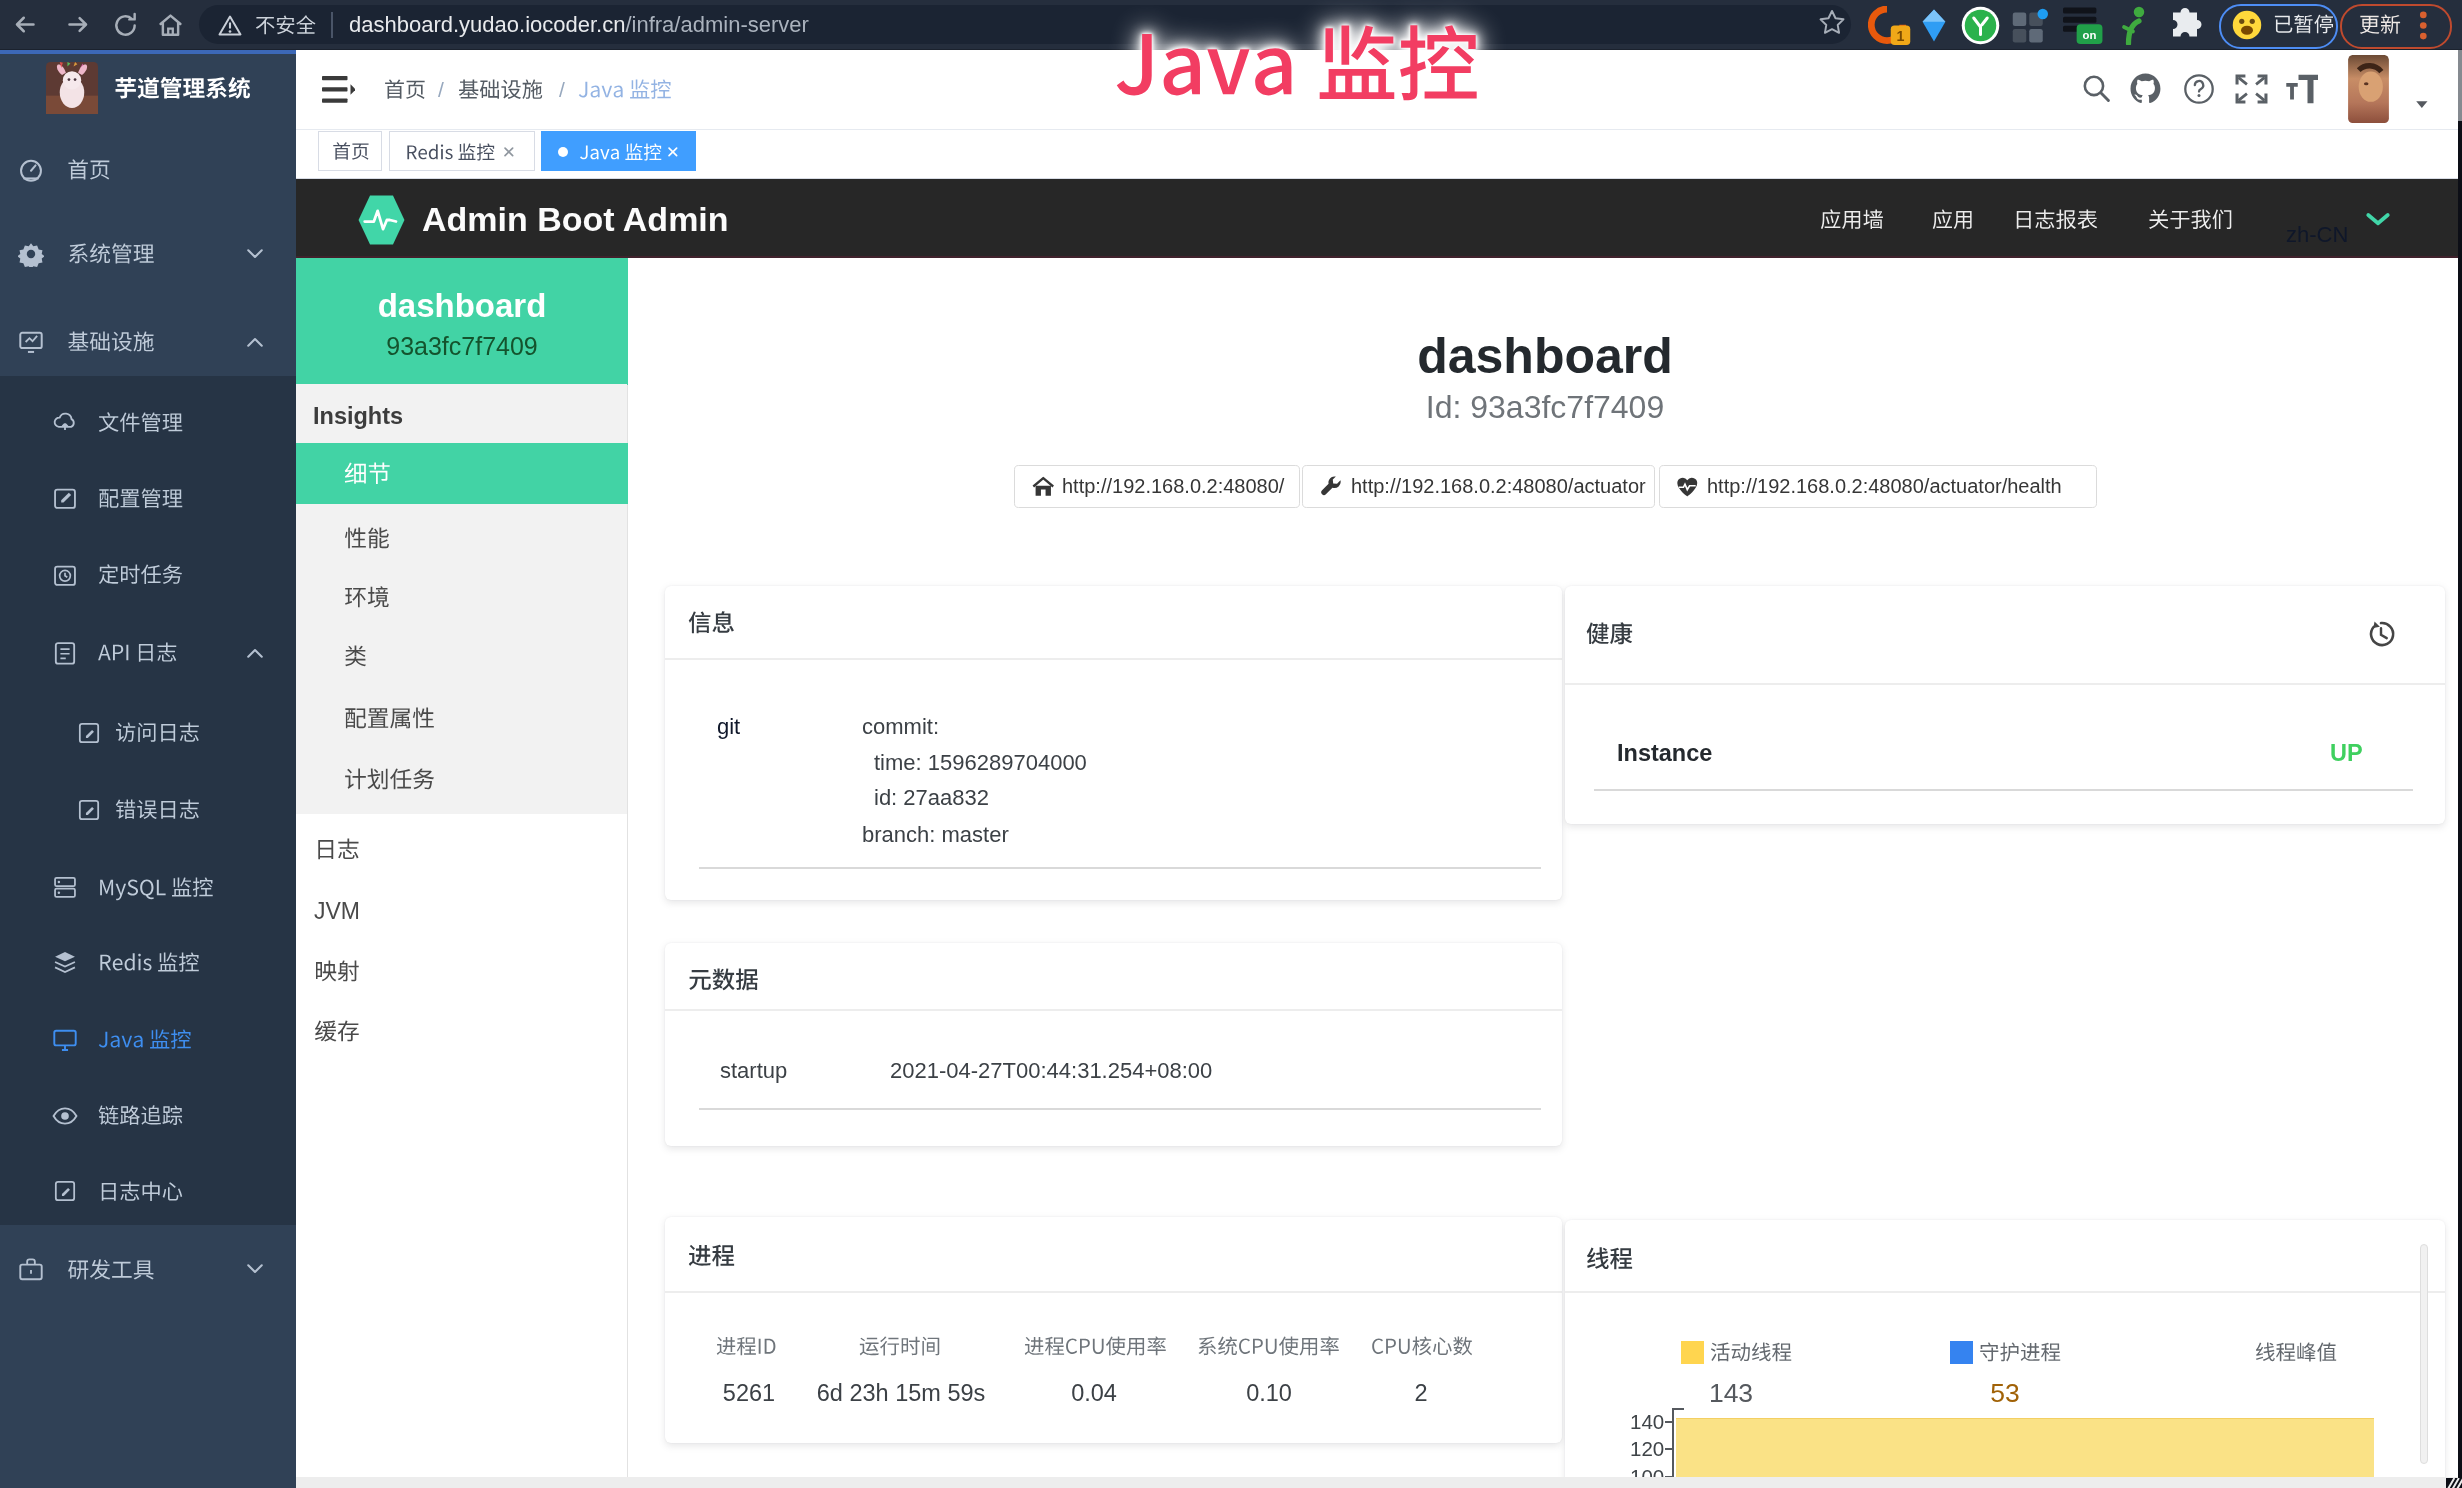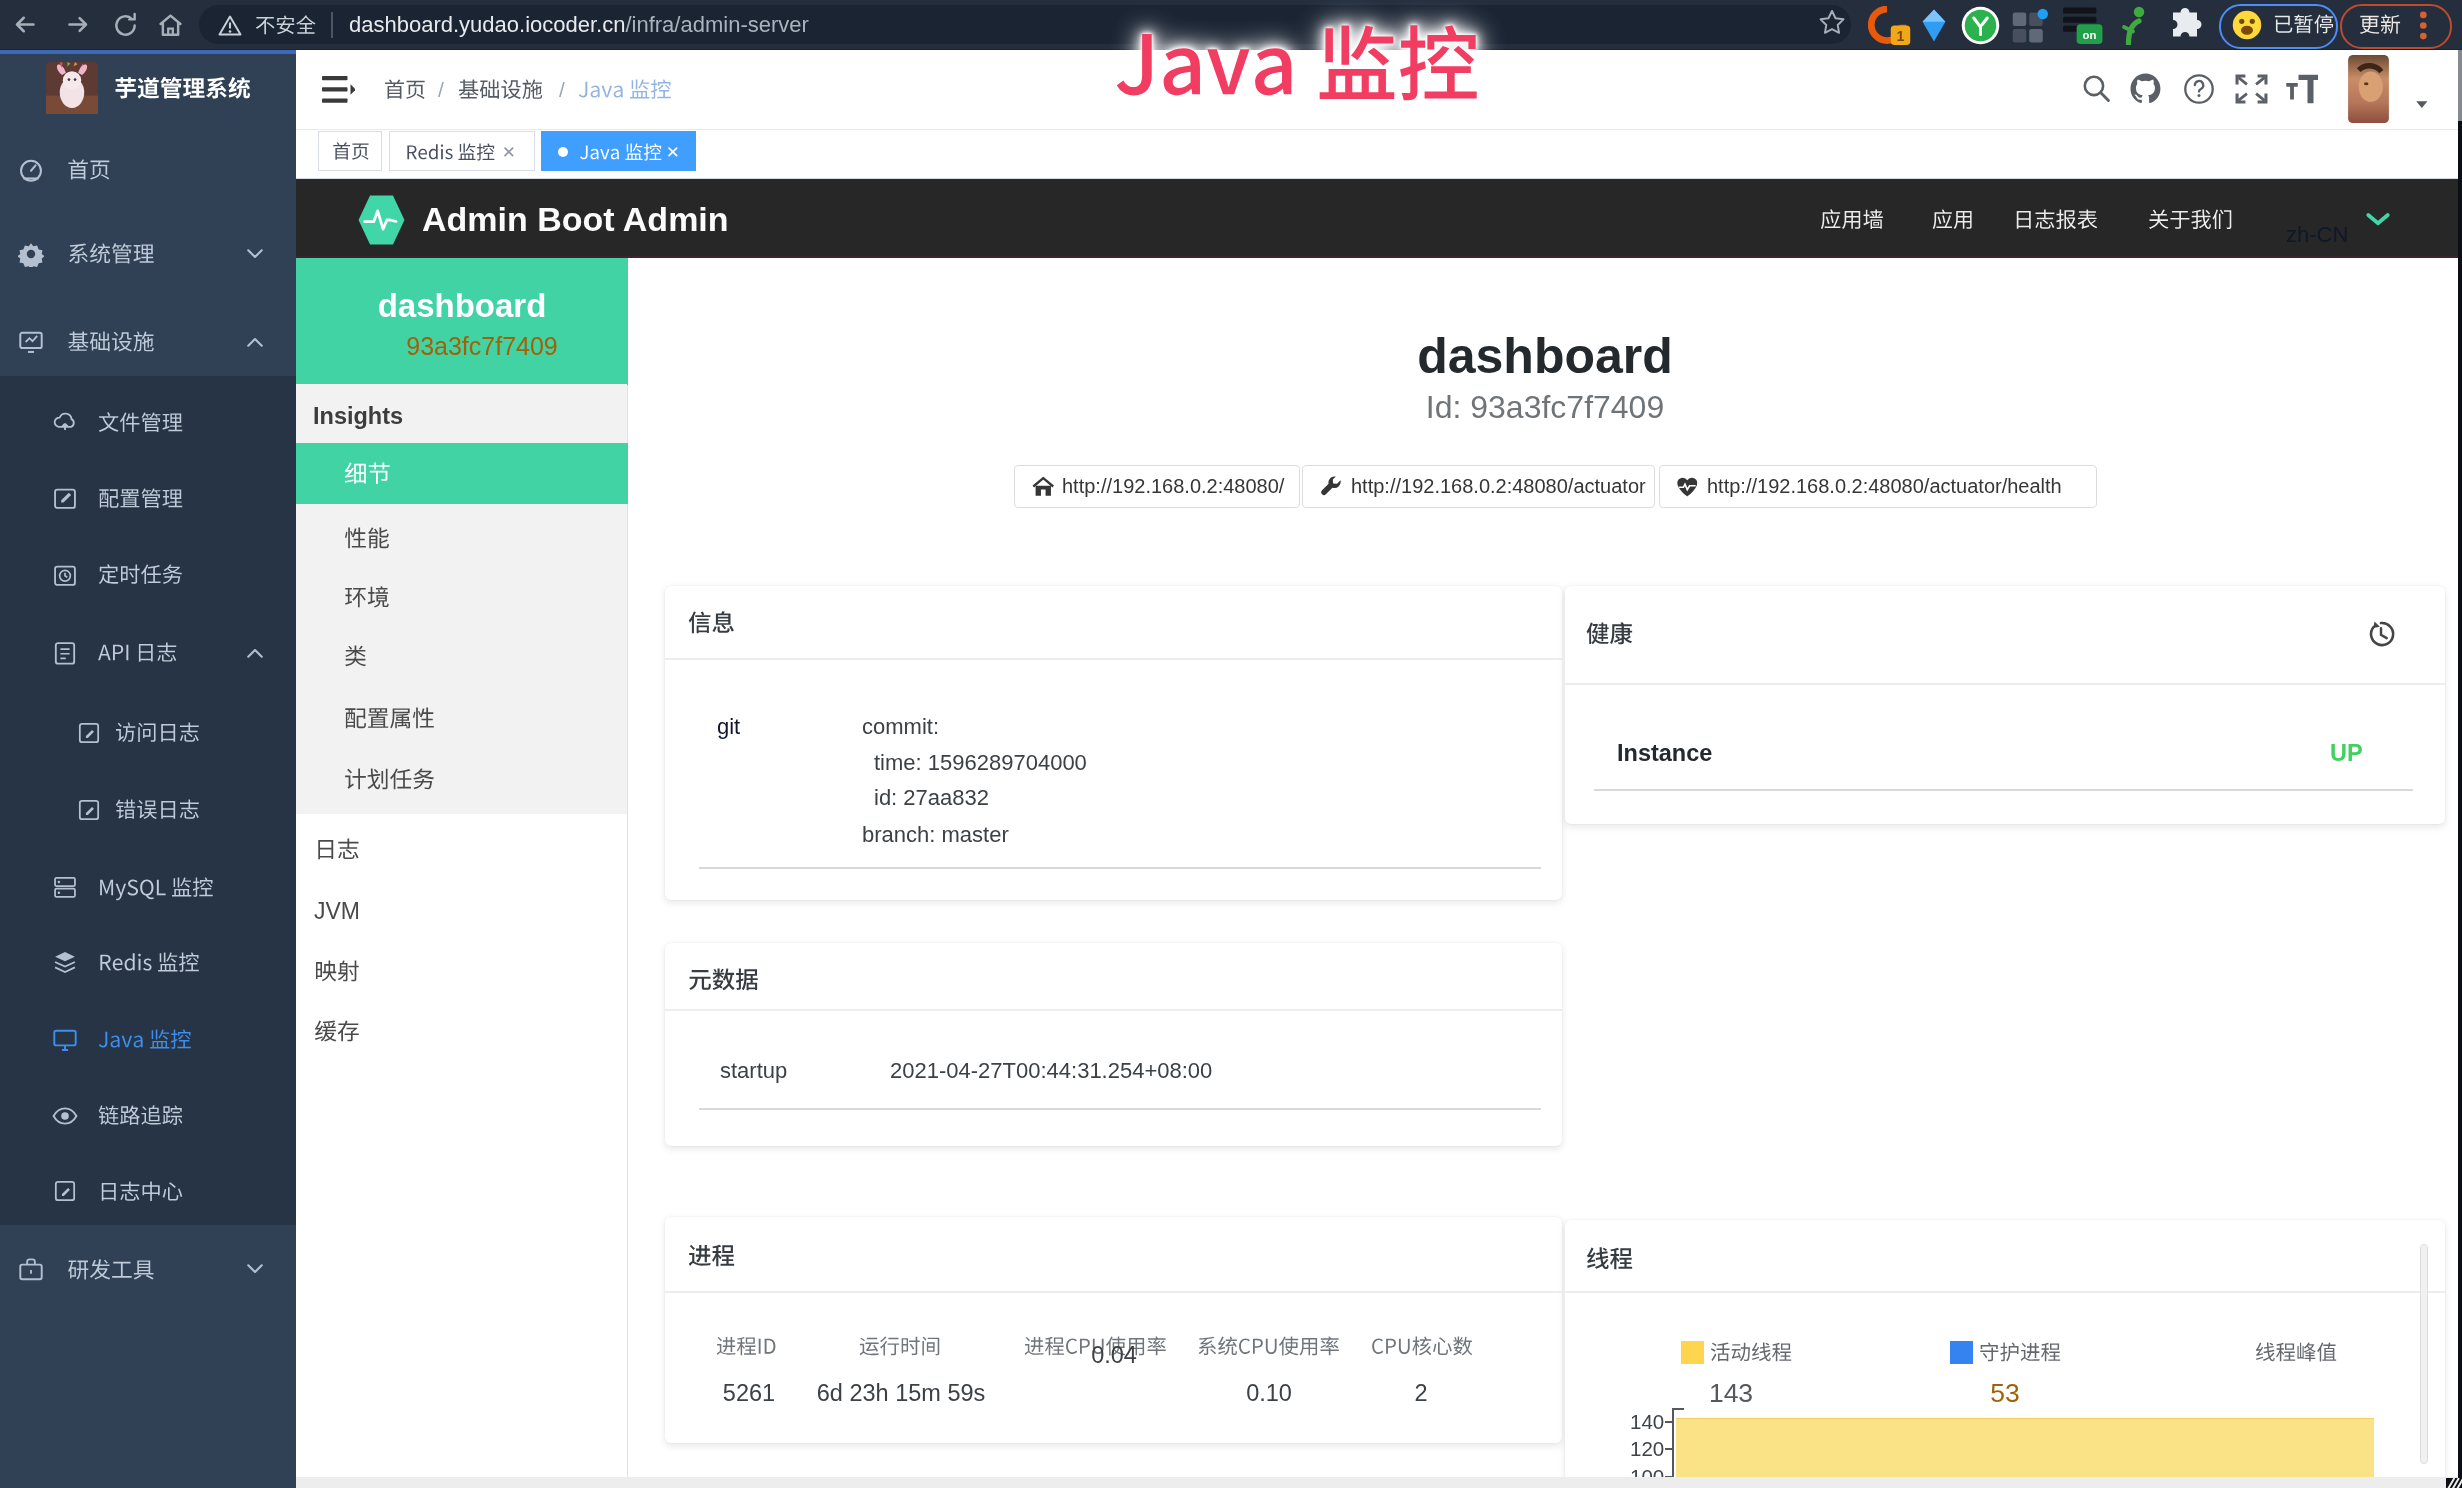--- a/index.html
+++ b/index.html
@@ -326,21 +326,21 @@
       <path d="M6.3 1.7C7.4 3.2 8.6 5.2 9.1 6.5H3.6V8.6H12.9V12.1C12.9 12.6 12.9 13.1 12.9 13.6H1.9V15.7H12.4C11.5 18.7 8.9 21.9 1.3 24.5C1.9 24.9 2.6 25.8 2.9 26.3C10.1 23.8 13.2 20.5 14.4 17.3C16.8 21.6 20.4 24.7 25.4 26.2C25.7 25.5 26.4 24.6 26.9 24.1C21.8 22.9 17.9 19.8 15.8 15.7H26.2V13.6H15.2L15.3 12.1V8.6H24.7V6.5H19.1C20.1 5.0 21.3 3.1 22.2 1.4L19.9 0.7C19.2 2.4 17.9 4.9 16.8 6.5H9.1L11.0 5.5C10.4 4.2 9.2 2.3 8.0 0.8Z M31.5 2.6V4.7H41.2V11.8H29.5V13.9H41.2V23.3C41.2 23.8 40.9 24.0 40.3 24.0C39.7 24.0 37.5 24.1 35.3 24.0C35.6 24.6 36.0 25.6 36.1 26.2C39.0 26.2 40.9 26.2 41.9 25.8C43.0 25.5 43.4 24.8 43.4 23.3V13.9H54.5V11.8H43.4V4.7H52.5V2.6Z M75.7 2.4C77.3 3.9 79.2 5.9 80.1 7.2L81.8 6.0C80.9 4.7 78.9 2.7 77.3 1.3ZM79.3 12.1C78.3 13.9 77.1 15.7 75.6 17.3C75.1 15.4 74.7 13.2 74.5 10.9H82.5V8.9H74.2C74.0 6.3 73.9 3.6 73.9 0.8H71.7C71.7 3.6 71.8 6.3 72.1 8.9H65.7V3.9C67.4 3.6 69.0 3.2 70.4 2.7L68.9 0.9C66.2 1.9 61.7 2.9 57.7 3.5C58.0 4.0 58.3 4.7 58.4 5.2C60.0 5.0 61.8 4.7 63.6 4.4V8.9H57.6V10.9H63.6V15.8L57.1 17.1L57.8 19.2L63.6 17.9V23.6C63.6 24.1 63.4 24.2 62.9 24.3C62.4 24.3 60.8 24.3 59.0 24.2C59.3 24.8 59.6 25.8 59.7 26.4C62.0 26.4 63.6 26.3 64.4 26.0C65.4 25.6 65.7 25.0 65.7 23.6V17.4L70.8 16.2L70.7 14.3L65.7 15.4V10.9H72.3C72.6 13.9 73.2 16.7 73.8 19.1C71.8 20.9 69.6 22.5 67.2 23.6C67.7 24.1 68.3 24.8 68.6 25.3C70.7 24.2 72.7 22.8 74.6 21.2C75.8 24.4 77.6 26.4 79.8 26.4C81.9 26.4 82.7 25.1 83.0 20.4C82.5 20.2 81.7 19.7 81.3 19.3C81.1 22.9 80.8 24.3 80.0 24.3C78.6 24.3 77.3 22.5 76.3 19.5C78.2 17.5 79.9 15.3 81.1 12.9Z M94.7 1.5C95.9 3.2 97.3 5.6 97.9 7.0L99.7 6.0C99.0 4.6 97.5 2.3 96.3 0.6ZM93.5 6.2V26.3H95.5V6.2ZM100.1 1.6V3.5H107.7V23.7C107.7 24.1 107.6 24.3 107.1 24.3C106.7 24.3 105.1 24.3 103.5 24.3C103.8 24.8 104.1 25.7 104.2 26.3C106.4 26.3 107.8 26.2 108.7 25.9C109.5 25.6 109.8 24.9 109.8 23.7V1.6ZM90.3 0.7C89.1 5.0 87.2 9.3 85.0 12.2C85.4 12.7 86.0 13.8 86.1 14.3C86.8 13.4 87.5 12.4 88.1 11.3V26.3H90.1V7.3C90.9 5.4 91.7 3.3 92.3 1.3Z" fill="#ededed"></path>
     </svg></div>
 <div class="a" style="font:22px 'Liberation Sans',sans-serif;color:#0f172a;line-height:22px;left:2286px;top:224px;white-space:nowrap;">zh-CN</div>
 <div class="a" style="left:2365px;top:212px;"><svg width="26" height="15" viewBox="0 0 34 20" fill="none">
       <path d="M4 4l13 11L30 4" stroke="#41d6a8" stroke-width="5" stroke-linecap="round" stroke-linejoin="round"></path>
     </svg></div>
 <div class="a" style="left:296px;top:256px;width:2162px;height:2.3px;background:#40222c;"></div>
 <div class="a" style="left:296px;top:258px;width:332px;height:1219px;background:#ffffff;border-right:1.5px solid #e2e2e2;box-sizing:border-box;"></div>
 <div class="a" style="left:296px;top:258px;width:332px;height:127px;background:#42d3a5;"></div>
 <div class="a" style="font:bold 33px 'Liberation Sans',sans-serif;color:#ffffff;line-height:33px;left:462px;top:289px;transform:translateX(-50%);white-space:nowrap;">dashboard</div>
-<div class="a" style="font:25px 'Liberation Sans',sans-serif;color:#a16207;line-height:25px;left:482px;top:334px;transform:translateX(-50%);white-space:nowrap;">93a3fc7f7409</div>
+<div class="a" style="font:25px 'Liberation Sans',sans-serif;color:#14532d;line-height:25px;left:462px;top:334px;transform:translateX(-50%);white-space:nowrap;">93a3fc7f7409</div>
 <div class="a" style="left:296px;top:384px;width:331px;height:430px;background:#f2f2f2;"></div>
 <div class="a" style="font:bold 23.5px 'Liberation Sans',sans-serif;color:#3c3c3c;line-height:23.5px;left:313px;top:405px;white-space:nowrap;">Insights</div>
 <div class="a" style="left:296px;top:443px;width:332px;height:61px;background:#42d3a5;"></div>
 <div class="a" style="left:344px;top:462px;"><svg width="47" height="26.5" viewBox="0 0 62 35">
       <path d="M1.1 25.1 1.6 27.4C4.6 26.7 8.7 26.0 12.7 25.1L12.6 23.0C8.4 23.8 4.0 24.6 1.1 25.1ZM1.8 13.6C2.3 13.3 3.1 13.2 7.5 12.6C5.9 14.6 4.5 16.3 3.8 16.9C2.7 18.0 1.9 18.7 1.2 18.8C1.5 19.4 1.9 20.5 2.0 21.0C2.7 20.6 3.8 20.4 12.6 18.9C12.6 18.5 12.5 17.6 12.5 17.0L5.5 18.0C8.2 15.4 10.8 12.1 13.1 8.8L11.1 7.6C10.5 8.6 9.8 9.6 9.1 10.5L4.4 11.0C6.4 8.3 8.4 4.9 10.0 1.5L7.8 0.5C6.2 4.3 3.8 8.3 2.9 9.3C2.2 10.4 1.6 11.1 1.0 11.3C1.3 11.9 1.7 13.1 1.8 13.6ZM20.1 24.5H15.6V15.8H20.1ZM22.2 24.5V15.8H26.6V24.5ZM13.4 2.3V28.7H15.6V26.7H26.6V28.5H28.8V2.3ZM20.1 13.6H15.6V4.6H20.1ZM22.2 13.6V4.6H26.6V13.6Z M34.0 11.6V13.9H42.2V29.1H44.6V13.9H54.9V21.9C54.9 22.4 54.7 22.5 54.2 22.5C53.5 22.6 51.4 22.6 49.2 22.5C49.5 23.2 49.8 24.2 49.9 24.9C52.8 24.9 54.7 24.9 55.9 24.6C57.0 24.2 57.3 23.4 57.3 22.0V11.6ZM50.7 0.7V4.2H42.3V0.7H40.0V4.2H32.7V6.4H40.0V10.0H42.3V6.4H50.7V10.0H53.1V6.4H60.3V4.2H53.1V0.7Z" fill="#ffffff"></path>
     </svg></div>
 <div class="a" style="left:344px;top:527px;"><svg width="46" height="25" viewBox="0 0 60 33">
       <path d="M5.2 0.6V28.2H7.4V0.6ZM2.4 6.3C2.2 8.7 1.6 12.0 0.8 14.0L2.6 14.6C3.4 12.5 3.9 9.0 4.1 6.5ZM7.6 6.1C8.5 7.8 9.4 10.0 9.7 11.3L11.4 10.4C11.0 9.2 10.1 7.1 9.2 5.4ZM10.0 25.0V27.1H28.5V25.0H20.9V17.5H27.1V15.4H20.9V9.1H27.8V7.0H20.9V0.7H18.6V7.0H14.9C15.3 5.5 15.7 3.9 16.0 2.3L13.8 2.0C13.1 6.1 11.9 10.1 10.1 12.8C10.7 13.0 11.7 13.5 12.2 13.8C12.9 12.5 13.6 10.9 14.2 9.1H18.6V15.4H12.3V17.5H18.6V25.0Z M41.5 13.2V15.8H35.1V13.2ZM33.0 11.3V28.2H35.1V22.1H41.5V25.6C41.5 25.9 41.4 26.1 41.0 26.1C40.6 26.1 39.3 26.1 37.9 26.0C38.2 26.6 38.5 27.5 38.6 28.1C40.5 28.1 41.8 28.1 42.7 27.8C43.5 27.4 43.7 26.8 43.7 25.6V11.3ZM35.1 17.6H41.5V20.3H35.1ZM55.7 2.9C54.0 3.8 51.3 4.8 48.8 5.7V0.7H46.5V10.6C46.5 13.1 47.3 13.8 50.2 13.8C50.8 13.8 54.7 13.8 55.3 13.8C57.7 13.8 58.4 12.8 58.6 9.1C58.0 9.0 57.1 8.6 56.6 8.2C56.5 11.2 56.3 11.7 55.1 11.7C54.3 11.7 51.0 11.7 50.3 11.7C49.0 11.7 48.8 11.6 48.8 10.6V7.5C51.7 6.7 54.9 5.6 57.2 4.5ZM56.1 16.2C54.4 17.3 51.5 18.5 48.8 19.4V14.6H46.5V24.8C46.5 27.3 47.3 27.9 50.2 27.9C50.8 27.9 54.8 27.9 55.5 27.9C58.0 27.9 58.6 26.9 58.9 22.8C58.3 22.7 57.4 22.3 56.9 22.0C56.8 25.4 56.5 25.9 55.3 25.9C54.4 25.9 51.1 25.9 50.4 25.9C49.0 25.9 48.8 25.7 48.8 24.8V21.3C51.8 20.4 55.2 19.3 57.6 17.9ZM32.5 9.2C33.1 8.9 34.2 8.8 42.4 8.2C42.7 8.8 42.9 9.3 43.1 9.8L45.1 8.9C44.4 7.1 42.8 4.4 41.2 2.4L39.4 3.1C40.1 4.1 40.9 5.3 41.5 6.5L34.9 6.9C36.2 5.3 37.6 3.3 38.6 1.3L36.3 0.5C35.3 2.9 33.7 5.2 33.1 5.9C32.6 6.5 32.2 7.0 31.7 7.1C32.0 7.7 32.4 8.7 32.5 9.2Z" fill="#4a4a4a"></path>
     </svg></div>
 <div class="a" style="left:344px;top:586px;"><svg width="46" height="25" viewBox="0 0 60 33">
@@ -431,21 +431,21 @@
       <path d="M2.2 2.2C3.7 3.5 5.5 5.5 6.3 6.8L7.9 5.5C7.0 4.3 5.1 2.4 3.6 1.1ZM19.4 1.1V5.4H15.0V1.1H13.0V5.4H9.2V7.4H13.0V10.5L12.9 12.2H9.0V14.2H12.7C12.3 16.2 11.4 18.2 9.4 19.7C9.8 20.0 10.6 20.8 10.9 21.2C13.3 19.4 14.3 16.7 14.7 14.2H19.4V21.0H21.5V14.2H25.5V12.2H21.5V7.4H24.9V5.4H21.5V1.1ZM15.0 7.4H19.4V12.2H14.9L15.0 10.6ZM7.1 10.3H1.4V12.2H5.1V19.9C3.9 20.4 2.5 21.6 1.0 23.1L2.4 25.0C3.8 23.1 5.1 21.6 6.0 21.6C6.6 21.6 7.5 22.4 8.6 23.1C10.5 24.3 12.7 24.6 16.1 24.6C18.7 24.6 23.5 24.5 25.4 24.4C25.5 23.8 25.8 22.8 26.0 22.3C23.4 22.6 19.3 22.8 16.1 22.8C13.1 22.8 10.8 22.6 9.0 21.5C8.2 20.9 7.6 20.4 7.1 20.1Z M41.4 3.4H49.5V8.4H41.4ZM39.5 1.7V10.1H51.5V1.7ZM39.1 17.6V19.3H44.4V22.8H37.3V24.6H53.0V22.8H46.4V19.3H51.8V17.6H46.4V14.3H52.4V12.5H38.5V14.3H44.4V17.6ZM36.7 0.9C34.7 1.8 31.2 2.6 28.2 3.1C28.4 3.5 28.7 4.2 28.8 4.7C30.0 4.5 31.4 4.2 32.7 4.0V8.1H28.3V10.0H32.5C31.4 13.1 29.5 16.6 27.8 18.6C28.1 19.0 28.6 19.9 28.8 20.4C30.2 18.7 31.6 16.1 32.7 13.3V25.3H34.7V13.7C35.6 14.8 36.7 16.3 37.2 17.0L38.4 15.4C37.9 14.8 35.5 12.4 34.7 11.7V10.0H38.1V8.1H34.7V3.5C36.0 3.2 37.2 2.9 38.2 2.5Z M64.2 23.6C66.7 23.6 68.7 22.5 70.3 20.7L68.9 19.1C67.6 20.5 66.2 21.4 64.3 21.4C60.5 21.4 58.1 18.2 58.1 13.2C58.1 8.3 60.6 5.2 64.4 5.2C66.1 5.2 67.4 6.0 68.4 7.1L69.8 5.5C68.6 4.2 66.7 3.1 64.3 3.1C59.3 3.1 55.6 6.9 55.6 13.3C55.6 19.7 59.2 23.6 64.2 23.6Z M74.0 23.2H76.4V15.3H79.7C84.1 15.3 87.0 13.4 87.0 9.2C87.0 4.9 84.0 3.4 79.6 3.4H74.0ZM76.4 13.3V5.4H79.3C82.8 5.4 84.5 6.3 84.5 9.2C84.5 12.0 82.9 13.3 79.4 13.3Z M98.1 23.6C102.1 23.6 105.2 21.4 105.2 15.0V3.4H102.8V15.1C102.8 19.9 100.7 21.4 98.1 21.4C95.5 21.4 93.4 19.9 93.4 15.1V3.4H91.0V15.0C91.0 21.4 94.0 23.6 98.1 23.6Z M124.0 0.6V3.5H116.5V5.4H124.0V8.0H117.2V15.5H123.8C123.6 17.0 123.2 18.4 122.4 19.7C120.9 18.7 119.8 17.4 118.9 16.0L117.2 16.6C118.2 18.3 119.6 19.8 121.1 21.0C119.9 22.1 118.1 23.1 115.5 23.8C115.9 24.2 116.5 25.0 116.7 25.4C119.5 24.6 121.4 23.5 122.8 22.1C125.5 23.8 129.0 24.9 132.8 25.4C133.1 24.8 133.6 24.0 134.0 23.6C130.1 23.1 126.7 22.2 124.0 20.7C125.1 19.1 125.6 17.4 125.8 15.5H132.9V8.0H125.9V5.4H133.8V3.5H125.9V0.6ZM119.1 9.7H124.0V12.6L123.9 13.8H119.1ZM125.9 9.7H130.9V13.8H125.9L125.9 12.6ZM115.3 0.5C113.7 4.6 111.1 8.6 108.4 11.2C108.7 11.6 109.3 12.7 109.5 13.2C110.5 12.1 111.5 10.9 112.5 9.6V25.5H114.4V6.7C115.5 4.9 116.4 3.0 117.2 1.1Z M138.9 2.4V12.2C138.9 16.0 138.6 20.8 135.6 24.2C136.1 24.4 136.9 25.1 137.2 25.5C139.3 23.2 140.2 20.1 140.6 17.1H147.4V25.1H149.4V17.1H156.7V22.6C156.7 23.1 156.5 23.3 156.0 23.3C155.5 23.3 153.7 23.3 151.8 23.3C152.0 23.8 152.4 24.7 152.5 25.2C155.0 25.2 156.6 25.2 157.5 24.9C158.4 24.6 158.7 23.9 158.7 22.6V2.4ZM140.9 4.4H147.4V8.7H140.9ZM156.7 4.4V8.7H149.4V4.4ZM140.9 10.6H147.4V15.2H140.8C140.9 14.1 140.9 13.1 140.9 12.2ZM156.7 10.6V15.2H149.4V10.6Z M184.2 5.8C183.2 6.9 181.5 8.4 180.3 9.3L181.8 10.3C183.1 9.4 184.6 8.1 185.9 6.9ZM163.3 14.1 164.3 15.7C166.1 14.9 168.3 13.7 170.4 12.6L170.0 11.0C167.5 12.2 165.0 13.4 163.3 14.1ZM164.1 7.0C165.5 7.9 167.3 9.3 168.2 10.2L169.6 9.0C168.7 8.1 166.9 6.8 165.5 5.9ZM180.1 12.2C181.9 13.3 184.2 14.9 185.4 16.0L186.9 14.8C185.7 13.7 183.3 12.1 181.5 11.1ZM163.2 17.7V19.6H174.2V25.4H176.4V19.6H187.4V17.7H176.4V15.5H174.2V17.7ZM173.5 0.8C173.9 1.5 174.4 2.2 174.8 2.9H163.7V4.8H173.6C172.8 6.1 171.9 7.2 171.5 7.6C171.1 8.1 170.7 8.3 170.3 8.4C170.5 8.9 170.8 9.8 170.9 10.2C171.3 10.0 171.9 9.9 175.0 9.6C173.7 10.9 172.6 12.0 172.0 12.4C171.1 13.2 170.4 13.7 169.8 13.8C170.0 14.3 170.3 15.2 170.4 15.5C170.9 15.3 171.9 15.2 179.0 14.5C179.3 15.0 179.5 15.5 179.7 15.9L181.3 15.2C180.8 13.9 179.4 12.0 178.2 10.6L176.7 11.2C177.1 11.8 177.6 12.4 178.0 13.0L173.2 13.4C175.6 11.5 178.0 9.1 180.1 6.6L178.5 5.6C177.9 6.4 177.3 7.2 176.6 7.9L173.2 8.1C174.0 7.1 174.9 6.0 175.7 4.8H187.2V2.9H177.1C176.8 2.2 176.1 1.1 175.5 0.3Z" fill="#6f757b"></path>
     </svg></div>
 <div class="a" style="left:1197px;top:1336px;"><svg width="143" height="23" viewBox="0 0 189 30">
       <path d="M7.7 17.2C6.3 19.1 4.0 21.1 1.9 22.4C2.4 22.7 3.3 23.4 3.7 23.7C5.7 22.3 8.1 20.1 9.7 17.9ZM17.2 18.1C19.4 19.8 22.2 22.3 23.5 23.8L25.3 22.6C23.8 21.0 21.0 18.7 18.8 17.0ZM17.9 11.2C18.6 11.9 19.4 12.6 20.1 13.4L8.2 14.2C12.3 12.2 16.4 9.7 20.4 6.7L18.8 5.4C17.5 6.5 16.0 7.5 14.6 8.5L8.0 8.9C9.9 7.5 11.9 5.8 13.7 3.9C17.2 3.5 20.5 3.0 23.1 2.4L21.7 0.7C17.3 1.8 9.4 2.5 2.9 2.9C3.1 3.3 3.3 4.1 3.4 4.6C5.8 4.5 8.3 4.4 10.8 4.1C9.1 6.0 7.1 7.6 6.4 8.1C5.6 8.6 4.9 9.1 4.4 9.1C4.6 9.6 4.9 10.5 4.9 10.9C5.5 10.7 6.3 10.6 11.8 10.3C9.5 11.7 7.6 12.8 6.6 13.2C4.9 14.1 3.7 14.6 2.9 14.7C3.1 15.2 3.4 16.2 3.5 16.6C4.2 16.3 5.3 16.2 12.7 15.6V22.7C12.7 23.0 12.6 23.1 12.2 23.1C11.7 23.1 10.3 23.1 8.6 23.0C9.0 23.6 9.3 24.5 9.4 25.1C11.4 25.1 12.7 25.0 13.6 24.7C14.6 24.4 14.8 23.8 14.8 22.7V15.4L21.5 14.9C22.3 15.8 22.9 16.7 23.4 17.4L25.0 16.4C23.9 14.7 21.6 12.3 19.5 10.4Z M45.8 13.7V22.2C45.8 24.2 46.3 24.8 48.2 24.8C48.6 24.8 50.2 24.8 50.6 24.8C52.2 24.8 52.7 23.8 52.9 20.1C52.4 20.0 51.5 19.7 51.1 19.3C51.1 22.6 50.9 23.0 50.4 23.0C50.0 23.0 48.8 23.0 48.5 23.0C47.9 23.0 47.8 23.0 47.8 22.2V13.7ZM40.8 13.8C40.6 19.1 40.0 22.0 35.6 23.6C36.0 24.0 36.6 24.8 36.8 25.3C41.7 23.3 42.6 19.8 42.8 13.8ZM28.1 21.8 28.6 23.8C31.0 23.0 34.2 22.0 37.2 21.0L36.9 19.2C33.6 20.2 30.3 21.2 28.1 21.8ZM43.1 1.0C43.6 2.1 44.3 3.5 44.5 4.4H38.0V6.3H42.8C41.6 7.9 39.8 10.4 39.1 11.0C38.6 11.5 38.0 11.7 37.4 11.8C37.7 12.3 38.0 13.3 38.1 13.8C38.9 13.5 40.0 13.3 49.8 12.4C50.2 13.2 50.7 13.9 50.9 14.4L52.6 13.5C51.8 11.9 50.1 9.3 48.6 7.5L47.0 8.3C47.6 9.1 48.2 9.9 48.8 10.8L41.4 11.5C42.6 10.0 44.1 7.9 45.3 6.3H52.6V4.4H44.8L46.5 3.9C46.2 3.0 45.5 1.5 44.9 0.5ZM28.6 11.8C29.0 11.6 29.6 11.5 32.9 11.0C31.7 12.7 30.7 14.0 30.2 14.5C29.3 15.5 28.7 16.2 28.1 16.3C28.4 16.9 28.7 17.9 28.8 18.3C29.3 17.9 30.3 17.6 37.0 16.2C36.9 15.7 36.9 15.0 36.9 14.4L31.8 15.4C33.9 13.0 35.9 10.1 37.6 7.2L35.8 6.1C35.3 7.1 34.7 8.2 34.1 9.1L30.8 9.5C32.5 7.1 34.1 4.2 35.4 1.4L33.3 0.4C32.1 3.7 30.1 7.2 29.5 8.1C28.9 9.0 28.4 9.6 27.9 9.7C28.2 10.3 28.5 11.3 28.6 11.8Z M64.2 23.6C66.7 23.6 68.7 22.5 70.3 20.7L68.9 19.1C67.6 20.5 66.2 21.4 64.3 21.4C60.5 21.4 58.1 18.2 58.1 13.2C58.1 8.3 60.6 5.2 64.4 5.2C66.1 5.2 67.4 6.0 68.4 7.1L69.8 5.5C68.6 4.2 66.7 3.1 64.3 3.1C59.3 3.1 55.6 6.9 55.6 13.3C55.6 19.7 59.2 23.6 64.2 23.6Z M74.0 23.2H76.4V15.3H79.7C84.1 15.3 87.0 13.4 87.0 9.2C87.0 4.9 84.0 3.4 79.6 3.4H74.0ZM76.4 13.3V5.4H79.3C82.8 5.4 84.5 6.3 84.5 9.2C84.5 12.0 82.9 13.3 79.4 13.3Z M98.1 23.6C102.1 23.6 105.2 21.4 105.2 15.0V3.4H102.8V15.1C102.8 19.9 100.7 21.4 98.1 21.4C95.5 21.4 93.4 19.9 93.4 15.1V3.4H91.0V15.0C91.0 21.4 94.0 23.6 98.1 23.6Z M124.0 0.6V3.5H116.5V5.4H124.0V8.0H117.2V15.5H123.8C123.6 17.0 123.2 18.4 122.4 19.7C120.9 18.7 119.8 17.4 118.9 16.0L117.2 16.6C118.2 18.3 119.6 19.8 121.1 21.0C119.9 22.1 118.1 23.1 115.5 23.8C115.9 24.2 116.5 25.0 116.7 25.4C119.5 24.6 121.4 23.5 122.8 22.1C125.5 23.8 129.0 24.9 132.8 25.4C133.1 24.8 133.6 24.0 134.0 23.6C130.1 23.1 126.7 22.2 124.0 20.7C125.1 19.1 125.6 17.4 125.8 15.5H132.9V8.0H125.9V5.4H133.8V3.5H125.9V0.6ZM119.1 9.7H124.0V12.6L123.9 13.8H119.1ZM125.9 9.7H130.9V13.8H125.9L125.9 12.6ZM115.3 0.5C113.7 4.6 111.1 8.6 108.4 11.2C108.7 11.6 109.3 12.7 109.5 13.2C110.5 12.1 111.5 10.9 112.5 9.6V25.5H114.4V6.7C115.5 4.9 116.4 3.0 117.2 1.1Z M138.9 2.4V12.2C138.9 16.0 138.6 20.8 135.6 24.2C136.1 24.4 136.9 25.1 137.2 25.5C139.3 23.2 140.2 20.1 140.6 17.1H147.4V25.1H149.4V17.1H156.7V22.6C156.7 23.1 156.5 23.3 156.0 23.3C155.5 23.3 153.7 23.3 151.8 23.3C152.0 23.8 152.4 24.7 152.5 25.2C155.0 25.2 156.6 25.2 157.5 24.9C158.4 24.6 158.7 23.9 158.7 22.6V2.4ZM140.9 4.4H147.4V8.7H140.9ZM156.7 4.4V8.7H149.4V4.4ZM140.9 10.6H147.4V15.2H140.8C140.9 14.1 140.9 13.1 140.9 12.2ZM156.7 10.6V15.2H149.4V10.6Z M184.2 5.8C183.2 6.9 181.5 8.4 180.3 9.3L181.8 10.3C183.1 9.4 184.6 8.1 185.9 6.9ZM163.3 14.1 164.3 15.7C166.1 14.9 168.3 13.7 170.4 12.6L170.0 11.0C167.5 12.2 165.0 13.4 163.3 14.1ZM164.1 7.0C165.5 7.9 167.3 9.3 168.2 10.2L169.6 9.0C168.7 8.1 166.9 6.8 165.5 5.9ZM180.1 12.2C181.9 13.3 184.2 14.9 185.4 16.0L186.9 14.8C185.7 13.7 183.3 12.1 181.5 11.1ZM163.2 17.7V19.6H174.2V25.4H176.4V19.6H187.4V17.7H176.4V15.5H174.2V17.7ZM173.5 0.8C173.9 1.5 174.4 2.2 174.8 2.9H163.7V4.8H173.6C172.8 6.1 171.9 7.2 171.5 7.6C171.1 8.1 170.7 8.3 170.3 8.4C170.5 8.9 170.8 9.8 170.9 10.2C171.3 10.0 171.9 9.9 175.0 9.6C173.7 10.9 172.6 12.0 172.0 12.4C171.1 13.2 170.4 13.7 169.8 13.8C170.0 14.3 170.3 15.2 170.4 15.5C170.9 15.3 171.9 15.2 179.0 14.5C179.3 15.0 179.5 15.5 179.7 15.9L181.3 15.2C180.8 13.9 179.4 12.0 178.2 10.6L176.7 11.2C177.1 11.8 177.6 12.4 178.0 13.0L173.2 13.4C175.6 11.5 178.0 9.1 180.1 6.6L178.5 5.6C177.9 6.4 177.3 7.2 176.6 7.9L173.2 8.1C174.0 7.1 174.9 6.0 175.7 4.8H187.2V2.9H177.1C176.8 2.2 176.1 1.1 175.5 0.3Z" fill="#6f757b"></path>
     </svg></div>
 <div class="a" style="left:1371px;top:1336px;"><svg width="102" height="23" viewBox="0 0 135 30">
       <path d="M10.2 23.6C12.7 23.6 14.7 22.5 16.3 20.7L14.9 19.1C13.6 20.5 12.2 21.4 10.3 21.4C6.5 21.4 4.1 18.2 4.1 13.2C4.1 8.3 6.6 5.2 10.4 5.2C12.1 5.2 13.4 6.0 14.4 7.1L15.8 5.5C14.6 4.2 12.7 3.1 10.3 3.1C5.3 3.1 1.6 6.9 1.6 13.3C1.6 19.7 5.2 23.6 10.2 23.6Z M20.0 23.2H22.4V15.3H25.7C30.1 15.3 33.0 13.4 33.0 9.2C33.0 4.9 30.0 3.4 25.6 3.4H20.0ZM22.4 13.3V5.4H25.3C28.8 5.4 30.5 6.3 30.5 9.2C30.5 12.0 28.9 13.3 25.4 13.3Z M44.1 23.6C48.1 23.6 51.2 21.4 51.2 15.0V3.4H48.8V15.1C48.8 19.9 46.7 21.4 44.1 21.4C41.5 21.4 39.4 19.9 39.4 15.1V3.4H37.0V15.0C37.0 21.4 40.0 23.6 44.1 23.6Z M77.0 13.2C74.6 17.8 69.4 21.7 63.2 23.7C63.6 24.1 64.1 24.9 64.4 25.4C67.7 24.2 70.8 22.6 73.3 20.5C75.1 22.0 77.2 23.9 78.2 25.1L79.8 23.7C78.7 22.5 76.6 20.7 74.8 19.3C76.5 17.7 77.9 15.9 79.1 14.0ZM70.3 1.0C70.9 2.0 71.4 3.2 71.7 4.2H64.6V6.1H69.8C68.8 7.6 67.3 10.1 66.8 10.7C66.4 11.1 65.6 11.3 65.0 11.4C65.2 11.9 65.6 12.9 65.6 13.4C66.2 13.2 66.9 13.0 71.8 12.7C69.8 14.7 67.3 16.6 64.5 17.8C64.9 18.2 65.4 18.9 65.7 19.3C70.4 17.0 74.6 13.2 76.9 9.0L75.0 8.4C74.5 9.2 74.0 10.1 73.3 10.9L68.8 11.2C69.7 9.7 71.0 7.6 72.0 6.1H79.6V4.2H73.4L73.8 4.1C73.6 3.1 72.9 1.5 72.2 0.4ZM59.0 0.5V5.7H55.4V7.6H58.9C58.0 11.3 56.3 15.6 54.7 17.9C55.0 18.4 55.5 19.3 55.8 19.9C56.9 18.1 58.1 15.4 59.0 12.5V25.3H60.9V11.2C61.6 12.5 62.5 14.1 62.9 15.0L64.1 13.5C63.6 12.8 61.6 9.7 60.9 8.7V7.6H64.0V5.7H60.9V0.5Z M88.7 8.1V21.4C88.7 24.1 89.6 24.9 92.5 24.9C93.2 24.9 97.3 24.9 98.0 24.9C101.0 24.9 101.7 23.4 102.0 18.2C101.4 18.1 100.5 17.7 100.0 17.3C99.8 22.0 99.6 23.0 97.9 23.0C97.0 23.0 93.4 23.0 92.7 23.0C91.2 23.0 90.9 22.7 90.9 21.4V8.1ZM84.4 10.1C84.0 13.3 83.1 17.5 82.0 20.3L84.0 21.1C85.1 18.2 86.0 13.7 86.4 10.5ZM101.3 10.1C102.8 13.3 104.3 17.6 104.9 20.4L106.9 19.6C106.3 16.8 104.8 12.6 103.2 9.4ZM90.0 2.8C92.6 4.6 95.8 7.3 97.3 9.0L98.7 7.4C97.2 5.7 93.9 3.2 91.4 1.5Z M119.7 1.0C119.3 2.1 118.4 3.7 117.7 4.6L119.0 5.3C119.7 4.4 120.7 3.0 121.4 1.8ZM110.2 1.8C110.9 2.9 111.6 4.4 111.8 5.4L113.4 4.7C113.1 3.7 112.4 2.2 111.6 1.2ZM118.9 16.2C118.2 17.6 117.4 18.8 116.3 19.8C115.3 19.3 114.3 18.8 113.3 18.3C113.6 17.7 114.1 17.0 114.5 16.2ZM110.8 19.1C112.1 19.6 113.6 20.3 114.9 21.0C113.2 22.2 111.1 23.1 108.9 23.6C109.2 24.0 109.7 24.7 109.9 25.1C112.3 24.5 114.6 23.4 116.6 21.8C117.5 22.4 118.3 22.9 118.9 23.4L120.2 22.0C119.6 21.6 118.8 21.1 117.9 20.6C119.3 19.1 120.5 17.2 121.1 14.9L120.0 14.4L119.7 14.5H115.3L115.9 13.1L114.1 12.8C113.9 13.3 113.6 13.9 113.3 14.5H109.7V16.2H112.5C111.9 17.3 111.3 18.3 110.8 19.1ZM114.7 0.5V5.5H109.1V7.2H114.1C112.8 9.0 110.7 10.6 108.8 11.5C109.2 11.8 109.7 12.5 109.9 13.0C111.6 12.1 113.4 10.6 114.7 9.0V12.3H116.6V8.6C117.9 9.6 119.6 10.8 120.2 11.5L121.4 10.0C120.7 9.5 118.3 8.0 117.0 7.2H122.1V5.5H116.6V0.5ZM124.8 0.7C124.1 5.5 122.9 10.0 120.8 12.9C121.2 13.1 122.0 13.8 122.3 14.1C123.0 13.1 123.6 11.9 124.1 10.6C124.7 13.2 125.5 15.7 126.5 17.8C125.0 20.4 122.9 22.4 120.0 23.8C120.3 24.2 120.9 25.0 121.1 25.4C123.8 24.0 125.9 22.1 127.5 19.7C128.9 22.0 130.5 23.8 132.7 25.1C133.0 24.6 133.6 23.9 134.0 23.5C131.8 22.3 130.0 20.3 128.6 17.9C130.0 15.1 130.9 11.7 131.5 7.6H133.4V5.8H125.7C126.1 4.2 126.4 2.7 126.6 1.0ZM129.6 7.6C129.2 10.8 128.5 13.5 127.6 15.7C126.5 13.3 125.8 10.6 125.3 7.6Z" fill="#6f757b"></path>
     </svg></div>
 <div class="a" style="font:23.5px 'Liberation Sans',sans-serif;color:#3c4146;line-height:23.5px;left:749px;top:1382px;transform:translateX(-50%);white-space:nowrap;">5261</div>
 <div class="a" style="font:23.5px 'Liberation Sans',sans-serif;color:#3c4146;line-height:23.5px;left:901px;top:1382px;transform:translateX(-50%);white-space:nowrap;">6d 23h 15m 59s</div>
-<div class="a" style="font:23.5px 'Liberation Sans',sans-serif;color:#3c4146;line-height:23.5px;left:1094px;top:1344px;transform:translateX(-50%);white-space:nowrap;margin-left:20px;">0.04</div>
+<div class="a" style="font:23.5px 'Liberation Sans',sans-serif;color:#3c4146;line-height:23.5px;left:1094px;top:1382px;transform:translateX(-50%);white-space:nowrap;">0.04</div>
 <div class="a" style="font:23.5px 'Liberation Sans',sans-serif;color:#3c4146;line-height:23.5px;left:1269px;top:1382px;transform:translateX(-50%);white-space:nowrap;">0.10</div>
 <div class="a" style="font:23.5px 'Liberation Sans',sans-serif;color:#3c4146;line-height:23.5px;left:1421px;top:1382px;transform:translateX(-50%);white-space:nowrap;">2</div>
 <div class="a" style="left:1565px;top:1220px;width:880px;height:268px;background:#fff;box-shadow:0 2.3px 7.6px rgba(120,120,130,.18),0 0 1.5px rgba(120,120,130,.12);border-radius:6px;"></div>
 <div class="a" style="left:1586px;top:1247px;"><svg width="47" height="26.5" viewBox="0 0 62 35">
       <path d="M1.6 24.8 2.2 27.6C5.1 26.7 8.9 25.5 12.5 24.3L12.0 21.9C8.2 23.0 4.2 24.2 1.6 24.8ZM21.9 2.6C23.3 3.3 25.1 4.6 26.1 5.4L27.8 3.6C26.9 2.8 25.0 1.7 23.6 1.0ZM2.3 13.7C2.7 13.5 3.5 13.3 6.8 12.9C5.6 14.6 4.5 16.0 3.9 16.6C3.0 17.7 2.3 18.5 1.6 18.6C1.9 19.4 2.3 20.7 2.4 21.2C3.2 20.8 4.3 20.5 12.0 18.9C11.9 18.4 12.0 17.2 12.1 16.5L6.4 17.5C8.7 14.8 10.9 11.6 12.8 8.4L10.4 6.9C9.8 8.1 9.1 9.2 8.4 10.3L5.1 10.6C6.9 8.1 8.6 4.9 9.9 1.9L7.2 0.6C6.0 4.2 3.8 8.1 3.1 9.1C2.4 10.1 1.9 10.8 1.3 11.0C1.6 11.8 2.1 13.2 2.3 13.7ZM27.2 15.8C26.0 17.6 24.6 19.2 22.9 20.6C22.5 19.1 22.1 17.4 21.8 15.5L29.4 14.1L28.9 11.5L21.5 12.9C21.3 11.8 21.2 10.6 21.1 9.4L28.6 8.2L28.1 5.7L21.0 6.7C20.9 4.7 20.8 2.6 20.8 0.4H17.9C17.9 2.7 18.0 4.9 18.1 7.1L13.4 7.9L13.9 10.5L18.3 9.8C18.4 11.0 18.5 12.3 18.6 13.4L12.8 14.5L13.2 17.2L19.0 16.1C19.4 18.4 19.8 20.6 20.4 22.4C17.8 24.1 14.8 25.5 11.7 26.4C12.4 27.0 13.1 28.1 13.5 28.8C16.3 27.8 19.0 26.5 21.4 25.0C22.6 27.7 24.3 29.2 26.4 29.2C28.7 29.2 29.5 28.2 30.0 24.6C29.4 24.3 28.5 23.7 27.9 23.0C27.7 25.6 27.4 26.4 26.7 26.4C25.6 26.4 24.6 25.3 23.8 23.3C26.1 21.5 28.1 19.4 29.6 17.0Z M48.0 4.3H56.5V9.4H48.0ZM45.3 1.8V11.9H59.3V1.8ZM44.9 20.0V22.5H50.7V26.0H42.9V28.6H60.9V26.0H53.6V22.5H59.6V20.0H53.6V16.7H60.3V14.2H44.2V16.7H50.7V20.0ZM41.9 0.9C39.6 2.0 35.6 2.9 32.1 3.4C32.5 4.1 32.9 5.1 33.0 5.7C34.3 5.5 35.8 5.3 37.2 5.0V9.2H32.4V12.0H36.8C35.6 15.3 33.7 19.1 31.8 21.2C32.2 21.9 32.9 23.1 33.2 23.9C34.6 22.1 36.0 19.5 37.2 16.7V29.3H40.1V16.4C41.0 17.6 42.0 19.1 42.5 20.0L44.2 17.7C43.6 16.9 40.9 14.2 40.1 13.5V12.0H43.7V9.2H40.1V4.4C41.4 4.0 42.8 3.6 43.9 3.2Z" fill="#363c42"></path>
     </svg></div>
 <div class="a" style="left:1565px;top:1291px;width:880px;height:1.5px;background:#ededed;"></div>
 <div class="a" style="left:1681px;top:1341px;width:23px;height:23px;background:#ffd54f;"></div>
 <div class="a" style="left:1710px;top:1342px;"><svg width="82" height="23" viewBox="0 0 108 30">
       <path d="M2.5 2.3C4.1 3.2 6.4 4.5 7.5 5.3L8.7 3.7C7.5 2.9 5.2 1.7 3.6 0.9ZM1.1 9.7C2.8 10.6 5.0 11.9 6.1 12.7L7.3 11.0C6.1 10.2 3.8 9.0 2.2 8.2ZM1.8 23.6 3.5 25.0C5.1 22.5 7.0 19.1 8.4 16.3L6.9 14.9C5.3 18.0 3.2 21.6 1.8 23.6ZM8.6 8.4V10.4H16.4V14.9H10.6V25.3H12.5V24.2H22.1V25.2H24.1V14.9H18.4V10.4H25.8V8.4H18.4V3.7C20.7 3.3 22.9 2.8 24.7 2.2L23.1 0.6C20.1 1.7 14.6 2.5 9.9 3.0C10.1 3.5 10.4 4.3 10.5 4.8C12.4 4.6 14.4 4.3 16.4 4.0V8.4ZM12.5 22.3V16.7H22.1V22.3Z M29.4 2.7V4.5H39.9V2.7ZM44.6 1.0C44.6 2.9 44.6 4.8 44.5 6.8H40.7V8.7H44.5C44.1 14.9 43.1 20.5 39.4 23.9C39.9 24.2 40.6 24.8 41.0 25.3C44.9 21.6 46.1 15.4 46.5 8.7H50.5C50.2 18.3 49.8 21.9 49.1 22.7C48.8 23.0 48.5 23.1 48.1 23.1C47.5 23.1 46.1 23.1 44.5 22.9C44.9 23.5 45.1 24.4 45.2 24.9C46.6 25.0 48.1 25.0 48.9 25.0C49.8 24.9 50.3 24.6 50.9 23.9C51.8 22.7 52.1 18.9 52.5 7.8C52.5 7.5 52.5 6.8 52.5 6.8H46.5C46.6 4.8 46.6 2.9 46.6 1.0ZM29.4 22.0 29.4 22.0V22.0C30.1 21.7 31.0 21.4 38.5 19.7L39.0 21.5L40.8 20.9C40.3 19.0 39.1 15.8 38.1 13.3L36.4 13.8C36.9 15.1 37.5 16.6 38.0 18.0L31.5 19.3C32.6 16.9 33.6 13.9 34.3 11.0H40.3V9.2H28.5V11.0H32.2C31.5 14.2 30.4 17.4 30.0 18.3C29.5 19.3 29.2 20.0 28.8 20.1C29.0 20.6 29.3 21.6 29.4 22.0Z M55.5 21.7 55.9 23.7C58.4 22.9 61.6 22.0 64.7 21.0L64.4 19.3C61.1 20.3 57.7 21.2 55.5 21.7ZM73.0 2.1C74.4 2.8 76.1 3.8 76.9 4.6L78.1 3.3C77.2 2.6 75.5 1.6 74.2 1.0ZM55.9 11.8C56.3 11.6 57.0 11.4 60.3 11.0C59.1 12.8 58.0 14.1 57.5 14.6C56.7 15.6 56.1 16.3 55.5 16.4C55.7 16.9 56.0 17.9 56.1 18.3C56.7 18.0 57.6 17.7 64.4 16.3C64.3 15.9 64.3 15.2 64.4 14.6L59.0 15.6C61.0 13.2 63.1 10.2 64.8 7.2L63.1 6.2C62.6 7.2 62.0 8.2 61.4 9.2L58.0 9.5C59.6 7.2 61.2 4.3 62.3 1.5L60.5 0.6C59.4 3.8 57.4 7.3 56.8 8.2C56.2 9.1 55.8 9.7 55.3 9.9C55.5 10.4 55.8 11.4 55.9 11.8ZM77.9 13.8C76.9 15.5 75.4 17.0 73.7 18.4C73.2 17.0 72.8 15.2 72.6 13.3L79.5 12.0L79.1 10.2L72.3 11.5C72.2 10.3 72.1 9.2 72.0 7.9L78.7 6.9L78.4 5.1L71.9 6.1C71.8 4.3 71.8 2.4 71.8 0.5H69.8C69.8 2.5 69.8 4.5 70.0 6.4L65.7 7.0L66.0 8.8L70.1 8.2C70.1 9.5 70.3 10.7 70.4 11.8L65.2 12.8L65.5 14.6L70.7 13.7C71.0 15.9 71.4 17.9 72.0 19.6C69.7 21.1 67.0 22.4 64.3 23.2C64.8 23.7 65.3 24.4 65.6 24.9C68.1 24.0 70.5 22.8 72.7 21.4C73.8 23.8 75.2 25.3 77.1 25.3C79.0 25.3 79.6 24.4 80.0 21.4C79.5 21.2 78.9 20.7 78.5 20.3C78.4 22.7 78.1 23.3 77.4 23.3C76.2 23.3 75.2 22.2 74.3 20.2C76.5 18.6 78.3 16.7 79.7 14.6Z M95.4 3.4H103.5V8.4H95.4ZM93.5 1.7V10.1H105.5V1.7ZM93.1 17.6V19.3H98.4V22.8H91.3V24.6H107.0V22.8H100.4V19.3H105.8V17.6H100.4V14.3H106.4V12.5H92.5V14.3H98.4V17.6ZM90.7 0.9C88.7 1.8 85.2 2.6 82.2 3.1C82.4 3.5 82.7 4.2 82.8 4.7C84.0 4.5 85.4 4.2 86.7 4.0V8.1H82.3V10.0H86.5C85.4 13.1 83.5 16.6 81.8 18.6C82.1 19.0 82.6 19.9 82.8 20.4C84.2 18.7 85.6 16.1 86.7 13.3V25.3H88.7V13.7C89.6 14.8 90.7 16.3 91.2 17.0L92.4 15.4C91.9 14.8 89.5 12.4 88.7 11.7V10.0H92.1V8.1H88.7V3.5C90.0 3.2 91.2 2.9 92.2 2.5Z" fill="#63686e"></path>

